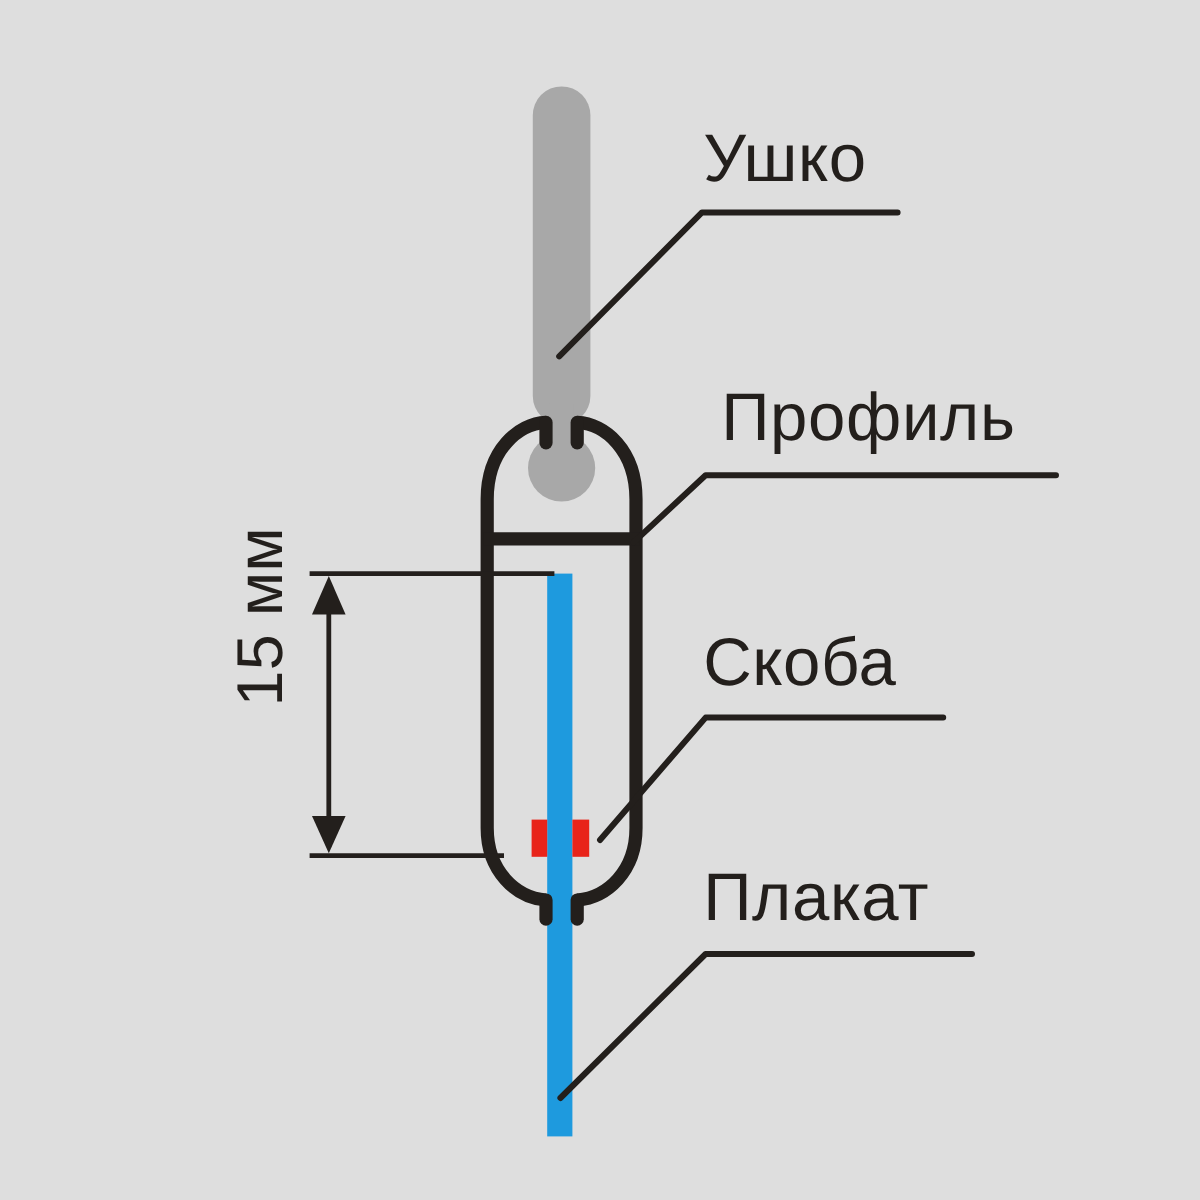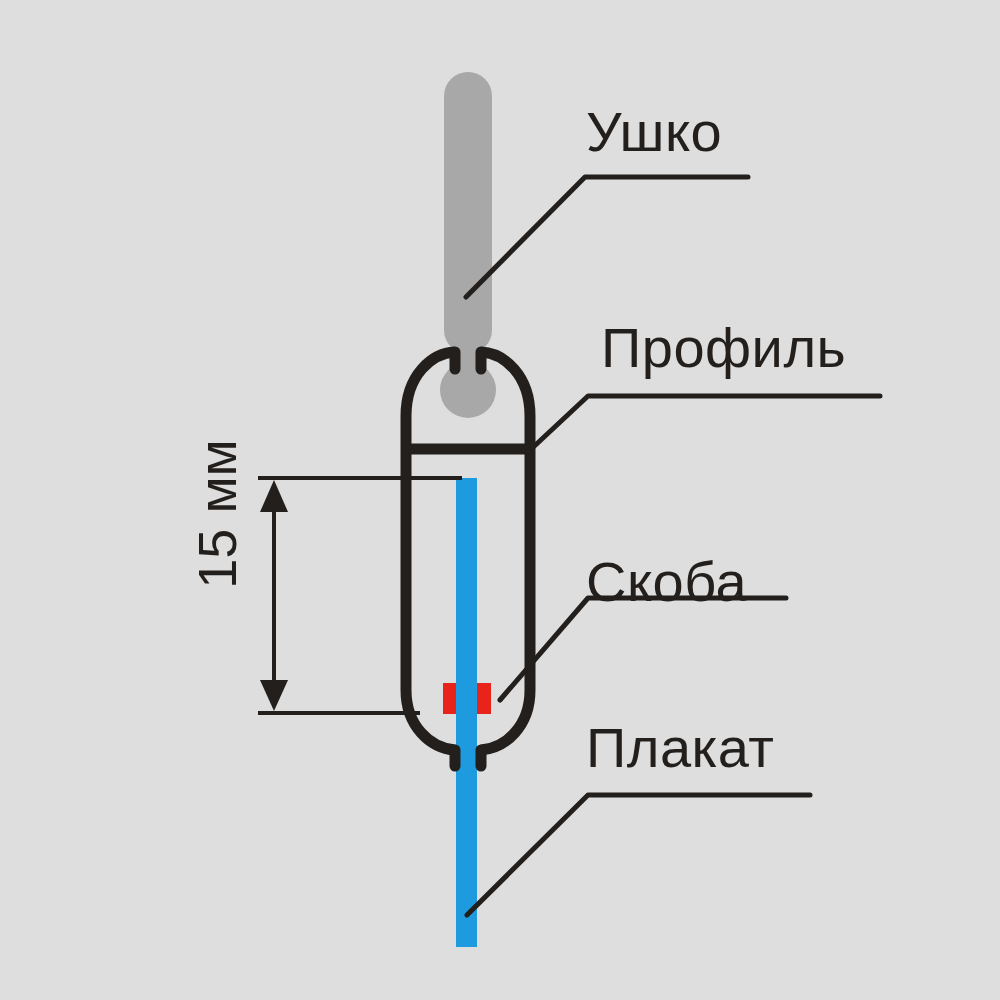--- a/index.html
+++ b/index.html
@@ -32,21 +32,21 @@
     color: #231f1c;
     font-family: "Liberation Sans", sans-serif;
     font-size: 56px;
     font-weight: 400;
     letter-spacing: 0.5px;
     white-space: nowrap;
     line-height: 1;
   }
   #label-ushko   { left: 586px; top: 104px; }
   #label-profil  { left: 591px; top: 320px; margin-left: 10px; }
-  #label-skoba   { left: 586px; top: 554px; }
+  #label-skoba   { left: 586px; top: 524px; }
   #label-plakat  { left: 586px; top: 720px; text-align: center; }
 
   #dimension-label {
     position: absolute;
     left: 107px;
     top: 487px;
     width: 220px;
     text-align: center;
     color: #231f1c;
     font-family: "Liberation Sans", sans-serif;

